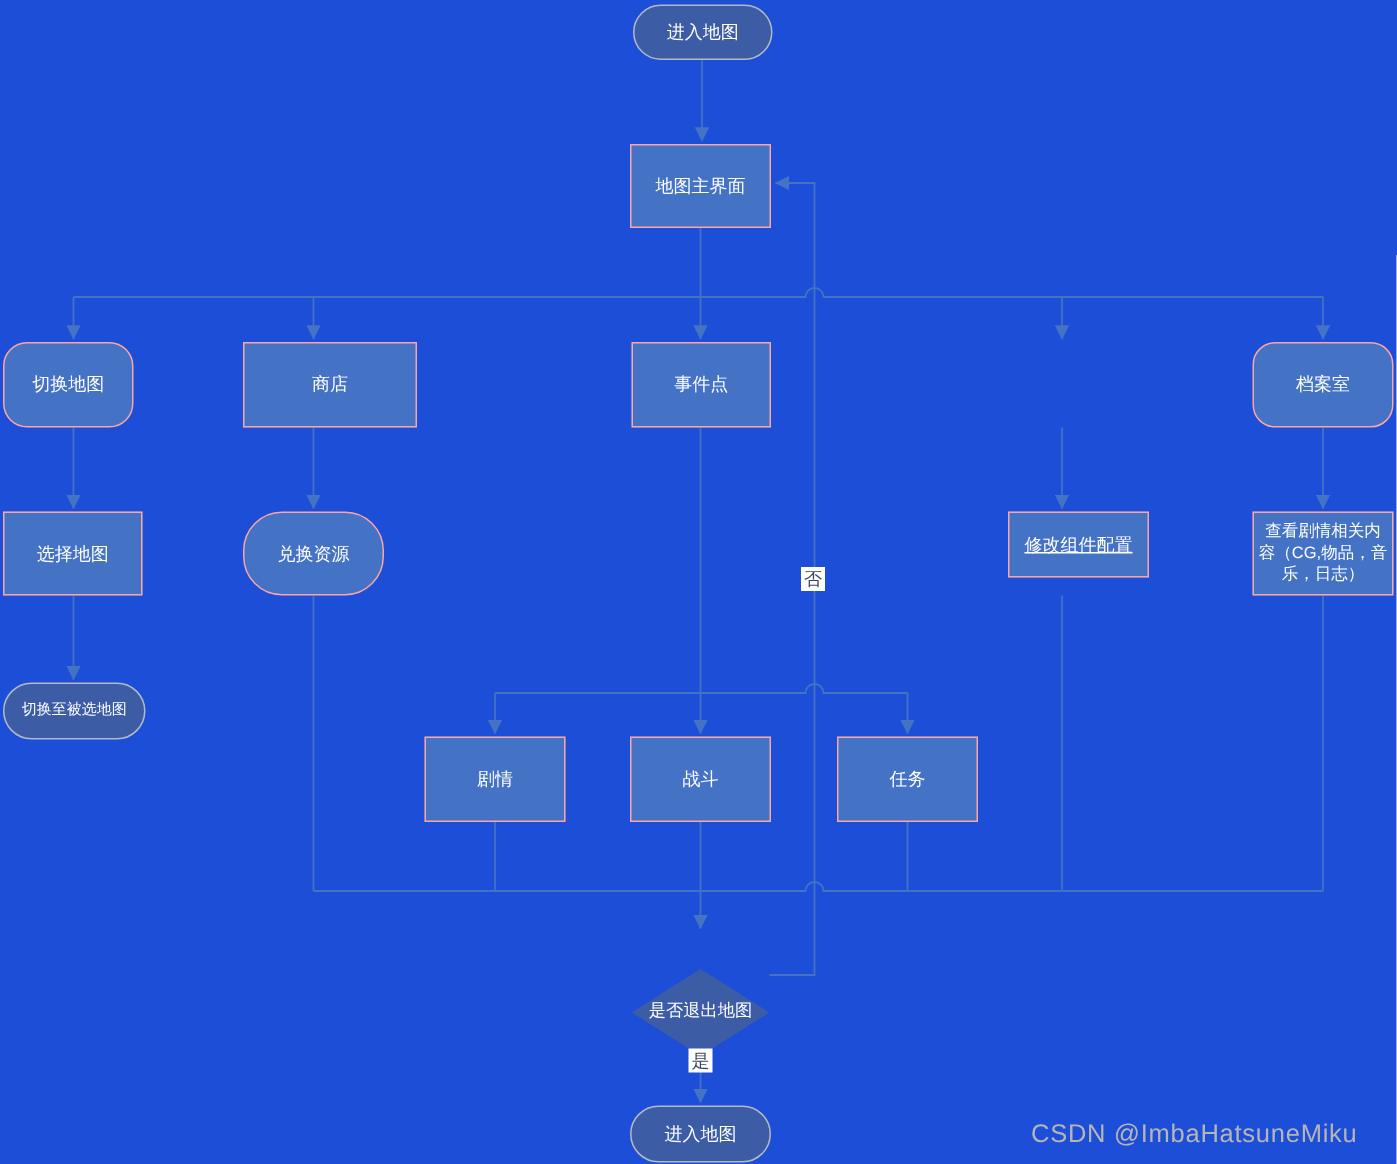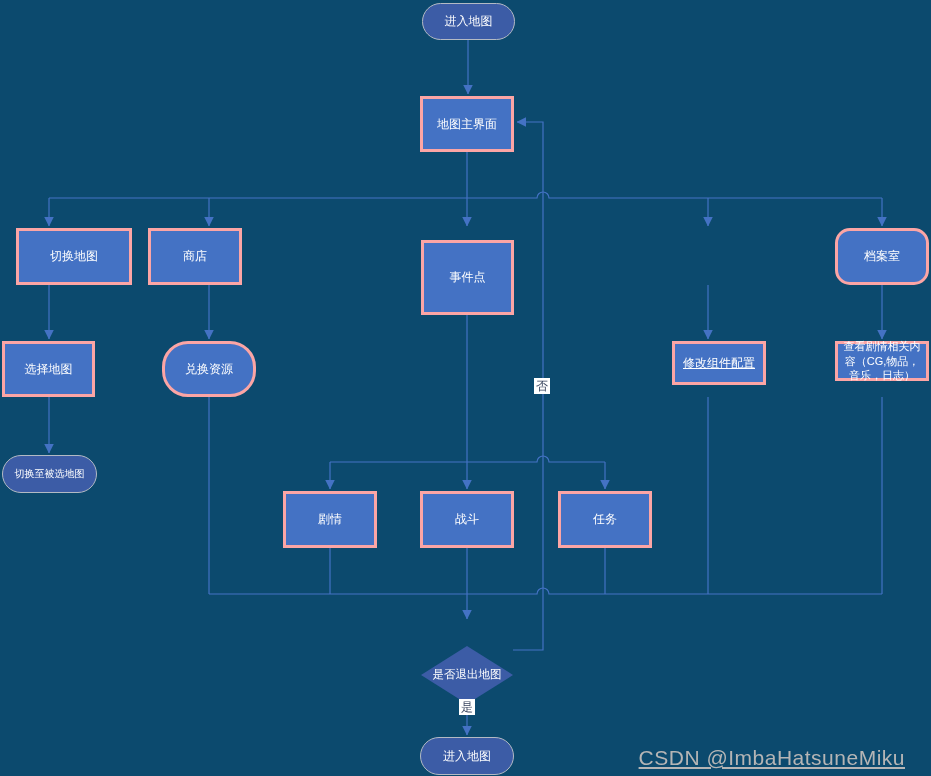--- a/index.html
+++ b/index.html
@@ -1,28 +1,28 @@
 <!DOCTYPE html>
 <html><head>
 <meta charset="utf-8">
 <style>
   html,body{margin:0;padding:0;background:#fff;}
   body{font-family:"Liberation Sans","DejaVu Sans",sans-serif;}
-  .canvas{position:relative;width:931px;height:776px;background:#0c4a6e;overflow:hidden;}
+  .canvas{position:relative;width:931px;height:776px;background:#1d4ed8;overflow:hidden;}
   .connectors{position:absolute;left:0;top:0;width:931px;height:776px;}
   .node{position:absolute;display:flex;align-items:center;justify-content:center;
         color:#ffffff;font-size:12px;text-align:center;box-sizing:border-box;line-height:1.35;}
-  .rect{background:#4472c4;border:3px solid #fca5a5;}
+  .rect{background:#4472c4;border:1px solid #fca5a5;}
   .terminator{background:#3c5ca6;border:1px solid #b3bac4;border-radius:19px;}
   .decision{background:#3c5ca6;clip-path:polygon(50% 0,100% 50%,50% 100%,0 50%);font-size:11.5px;}
   .small-text{font-size:11px;padding:1px 3px;}
   .edge-label{position:absolute;background:#ffffff;color:#39455f;font-size:12px;
               padding:0 2px;line-height:16px;text-align:center;}
-  .watermark{position:absolute;right:26px;top:746px;font-size:21px;color:#b5b5b5;
-             letter-spacing:.5px;white-space:nowrap;text-decoration:underline;}
+  .watermark{position:absolute;right:26px;top:746px;font-size:17px;color:#b5b5b5;
+             letter-spacing:.5px;white-space:nowrap;}
 </style>
 </head>
 <body>
 
 <div class="canvas">
 
   <svg class="connectors" viewBox="0 0 931 776" xmlns="http://www.w3.org/2000/svg">
     <defs>
       <marker id="arr" viewBox="0 0 10 10" refX="9.5" refY="5" markerWidth="8" markerHeight="8" orient="auto">
         <path d="M0 0 L10 5 L0 10 Z" fill="#4472c4"></path>
@@ -58,50 +58,50 @@
   </svg>
 
   <div class="node terminator" style="left:422px;top:3px;width:93px;height:37px;">
     <span>进入地图</span>
   </div>
 
   <div class="node rect" style="left:420px;top:96px;width:94px;height:56px;">
     <span>地图主界面</span>
   </div>
 
-  <div class="node rect" style="left:16px;top:228px;width:116px;height:57px;">
+  <div class="node rect" style="left:2px;top:228px;width:87px;height:57px;border-radius:16px;">
     <span>切换地图</span>
   </div>
 
-  <div class="node rect" style="left:148px;top:228px;width:94px;height:57px;">
+  <div class="node rect" style="left:162px;top:228px;width:116px;height:57px;">
     <span>商店</span>
   </div>
 
-  <div class="node rect" style="left:421px;top:228px;width:93px;height:75px;margin-top:12px;">
+  <div class="node rect" style="left:421px;top:228px;width:93px;height:57px;">
     <span>事件点</span>
   </div>
 
 
   <div class="node rect" style="left:835px;top:228px;width:94px;height:57px;border-radius:15px;">
     <span>档案室</span>
   </div>
 
   <div class="node rect" style="left:2px;top:341px;width:93px;height:56px;">
     <span>选择地图</span>
   </div>
 
   <div class="node rect" style="left:162px;top:341px;width:94px;height:56px;border-radius:26px;">
     <span>兑换资源</span>
   </div>
 
   <div class="node rect" style="left:672px;top:341px;width:94px;height:44px;text-decoration:underline;">
     <span>修改组件配置</span>
   </div>
 
-  <div class="node rect small-text" style="left:835px;top:341px;width:94px;height:40px;">
+  <div class="node rect small-text" style="left:835px;top:341px;width:94px;height:56px;">
     <span>查看剧情相关内容（CG,物品，音乐，日志）</span>
   </div>
 
   <div class="node terminator" style="left:2px;top:455px;width:95px;height:38px;font-size:10px;">
     <span>切换至被选地图</span>
   </div>
 
   <div class="node rect" style="left:283px;top:491px;width:94px;height:57px;">
     <span>剧情</span>
   </div>

